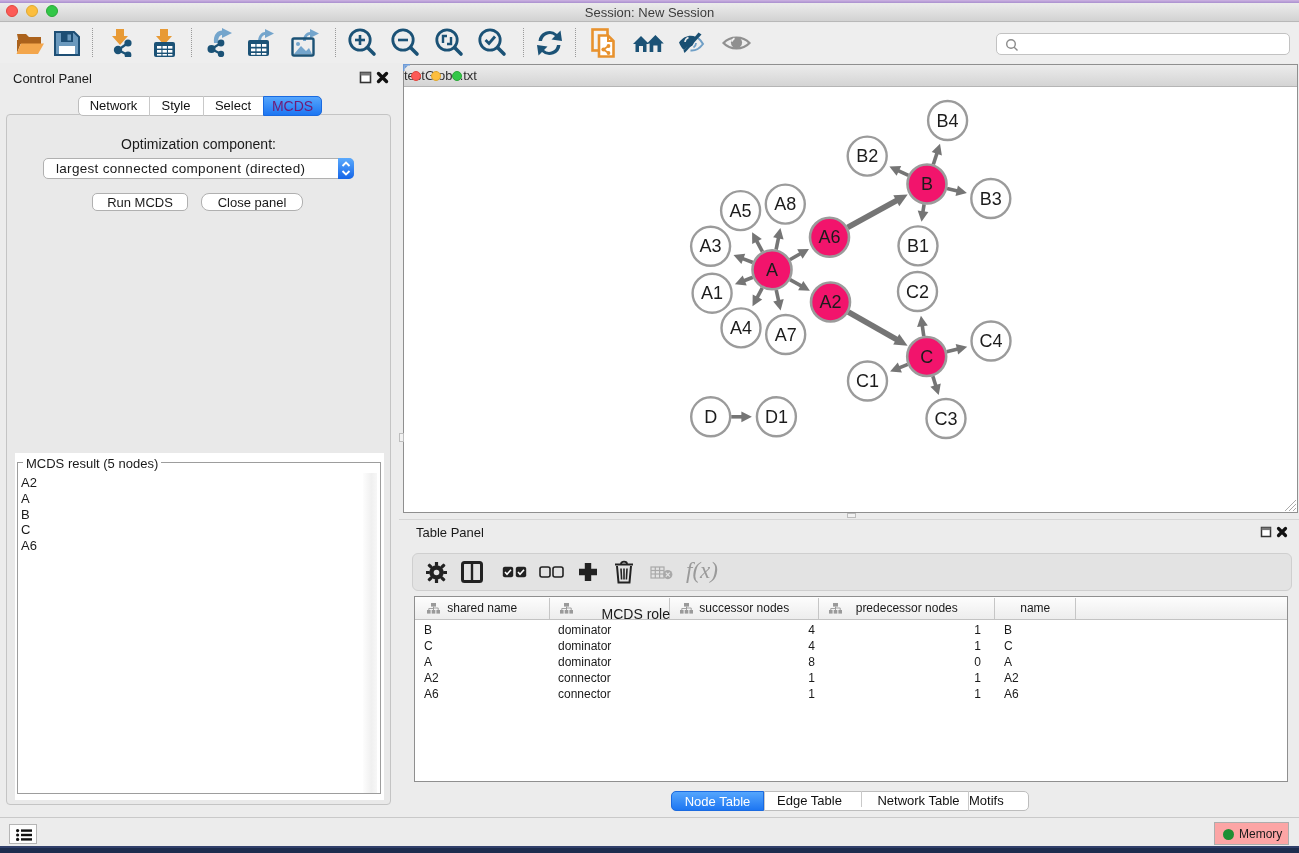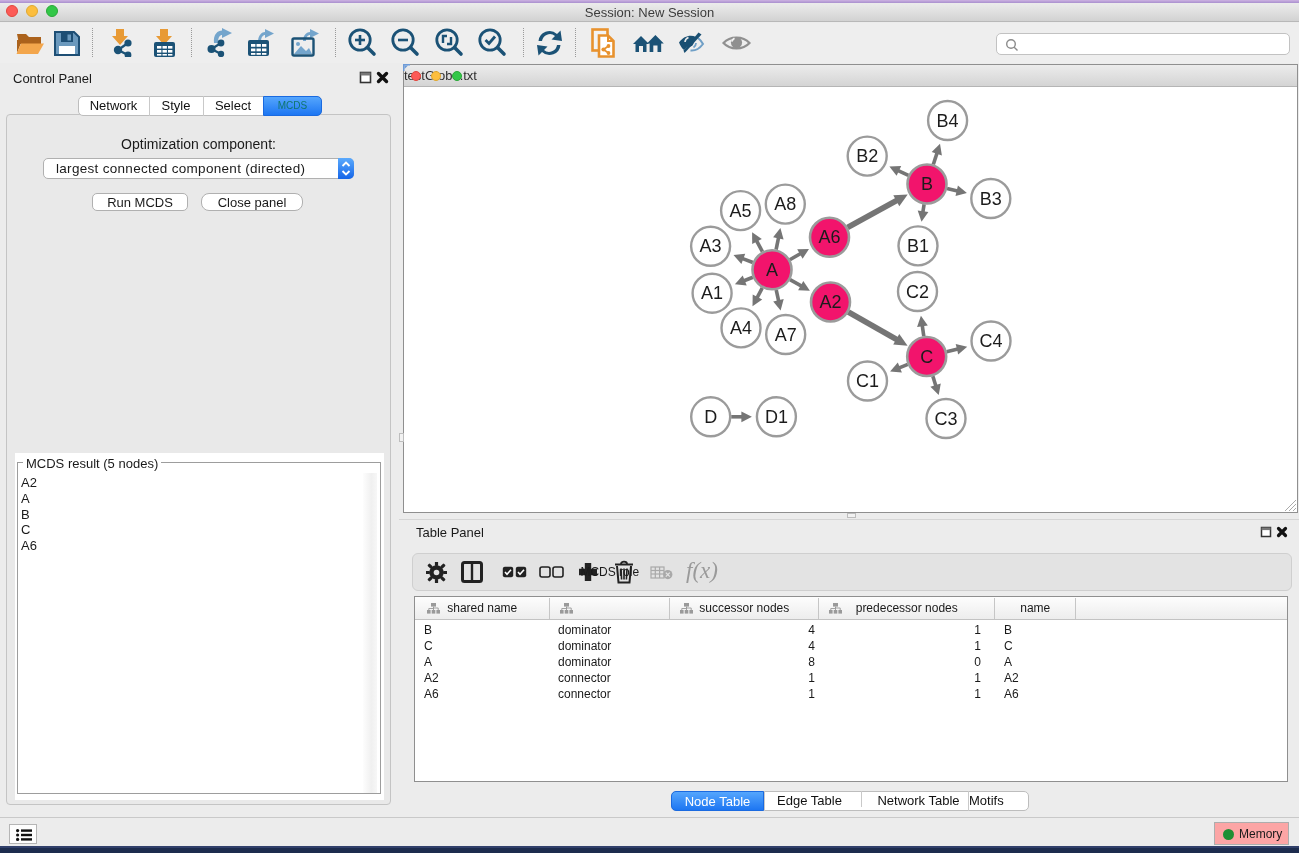--- a/index.html
+++ b/index.html
@@ -157,21 +157,21 @@
 
 <div class="abs" style="left:6px;top:114px;width:385px;height:691px;background:#e9e9e9;border:1px solid #c4c4c4;border-radius:4px"></div>
 
 <div class="abs" style="left:78px;top:96px;width:244px;height:20px;background:#fff;border:1px solid #bdbdbd;border-radius:5px"></div>
 <div class="abs" style="left:149px;top:96px;width:1px;height:20px;background:#c9c9c9"></div>
 <div class="abs" style="left:203px;top:96px;width:1px;height:20px;background:#c9c9c9"></div>
 <div class="abs" style="left:263px;top:96px;width:59px;height:20px;background:linear-gradient(#55a6fd,#1d76f2);border:1px solid #1a6ae0;border-radius:0 5px 5px 0"></div>
 <div class="abs" style="left:78px;top:96px;width:71px;height:20px;font-size:13px;color:#111;text-align:center;line-height:20px">Network</div>
 <div class="abs" style="left:149px;top:96px;width:54px;height:20px;font-size:13px;color:#111;text-align:center;line-height:20px">Style</div>
 <div class="abs" style="left:203px;top:96px;width:60px;height:20px;font-size:13px;color:#111;text-align:center;line-height:20px">Select</div>
-<div class="abs" style="left:263px;top:96px;width:59px;height:20px;font-size:10px;color:#0f766e;text-align:center;line-height:20px">MCDS</div>
+<div class="abs" style="left:263px;top:96px;width:59px;height:20px;font-size:14px;color:#701a75;text-align:center;line-height:20px">MCDS</div>
 
 <div class="abs" style="left:0;top:136px;width:397px;text-align:center;font-size:14px;color:#1a1a1a">Optimization component:</div>
 
 <div class="abs" style="left:43px;top:158px;width:311px;height:21px;background:#fff;border:1px solid #b0b0b0;border-radius:5px"></div>
 <div class="abs" style="left:56px;top:158px;font-size:13.5px;letter-spacing:0.3px;color:#1a1a1a;line-height:21px">largest connected component (directed)</div>
 <div class="abs" style="left:338px;top:158px;width:16px;height:21px;background:linear-gradient(#5baafd,#1565e8);border-radius:0 5px 5px 0">
 <svg width="16" height="21" viewBox="0 0 16 21">
       <path d="M4.5 8 L8 4.5 L11.5 8" fill="none" stroke="#fff" stroke-width="1.8"></path>
       <path d="M4.5 13 L8 16.5 L11.5 13" fill="none" stroke="#fff" stroke-width="1.8"></path>
     </svg></div>
@@ -394,21 +394,21 @@
       <rect x="4" y="0" width="5" height="3.6"></rect>
       <rect x="0" y="7" width="3.6" height="3.6"></rect>
       <rect x="4.7" y="7" width="3.6" height="3.6"></rect>
       <rect x="9.4" y="7" width="3.6" height="3.6"></rect>
       <path d="M6.5 3.6 L6.5 5.5 L1.8 5.5 L1.8 7 M6.5 5 L11.2 5 L11.2 7 M6.5 4 L6.5 7" stroke="#9a9a9a" stroke-width="0.9" fill="none"></path>
     </g>
   </svg>
 <div class="abs" style="left:548.5px;top:598px;width:1px;height:21px;background:#c6c6c6"></div>
 <div class="abs" style="left:415.0px;top:597px;width:134.5px;height:23px;font-size:12px;color:#1a1a1a;text-align:center;line-height:23px"><span>shared name</span></div>
 <div class="abs" style="left:669.0px;top:598px;width:1px;height:21px;background:#c6c6c6"></div>
-<div class="abs" style="left:549.5px;top:561px;width:120.5px;height:23px;font-size:12px;color:#1a1a1a;text-align:center;line-height:23px"><span>MCDS role</span></div>
+<div class="abs" style="left:549.5px;top:603px;width:120.5px;height:23px;font-size:14px;color:#1a1a1a;text-align:right;line-height:23px"><span>MCDS role</span></div>
 <div class="abs" style="left:817.5px;top:598px;width:1px;height:21px;background:#c6c6c6"></div>
 <div class="abs" style="left:670.0px;top:597px;width:148.5px;height:23px;font-size:12px;color:#1a1a1a;text-align:center;line-height:23px"><span>successor nodes</span></div>
 <div class="abs" style="left:994.0px;top:598px;width:1px;height:21px;background:#c6c6c6"></div>
 <div class="abs" style="left:818.5px;top:597px;width:176.5px;height:23px;font-size:12px;color:#1a1a1a;text-align:center;line-height:23px"><span>predecessor nodes</span></div>
 <div class="abs" style="left:1074.5px;top:598px;width:1px;height:21px;background:#c6c6c6"></div>
 <div class="abs" style="left:995.0px;top:597px;width:80.5px;height:23px;font-size:12px;color:#1a1a1a;text-align:center;line-height:23px"><span>name</span></div>
 <div class="abs" style="left:424px;top:623px;font-size:12px;color:#1a1a1a">B</div>
 <div class="abs" style="left:558px;top:623px;font-size:12px;color:#1a1a1a">dominator</div>
 <div class="abs" style="left:700px;top:623px;width:115px;text-align:right;font-size:12px;color:#1a1a1a">4</div>
 <div class="abs" style="left:866px;top:623px;width:115px;text-align:right;font-size:12px;color:#1a1a1a">1</div>

